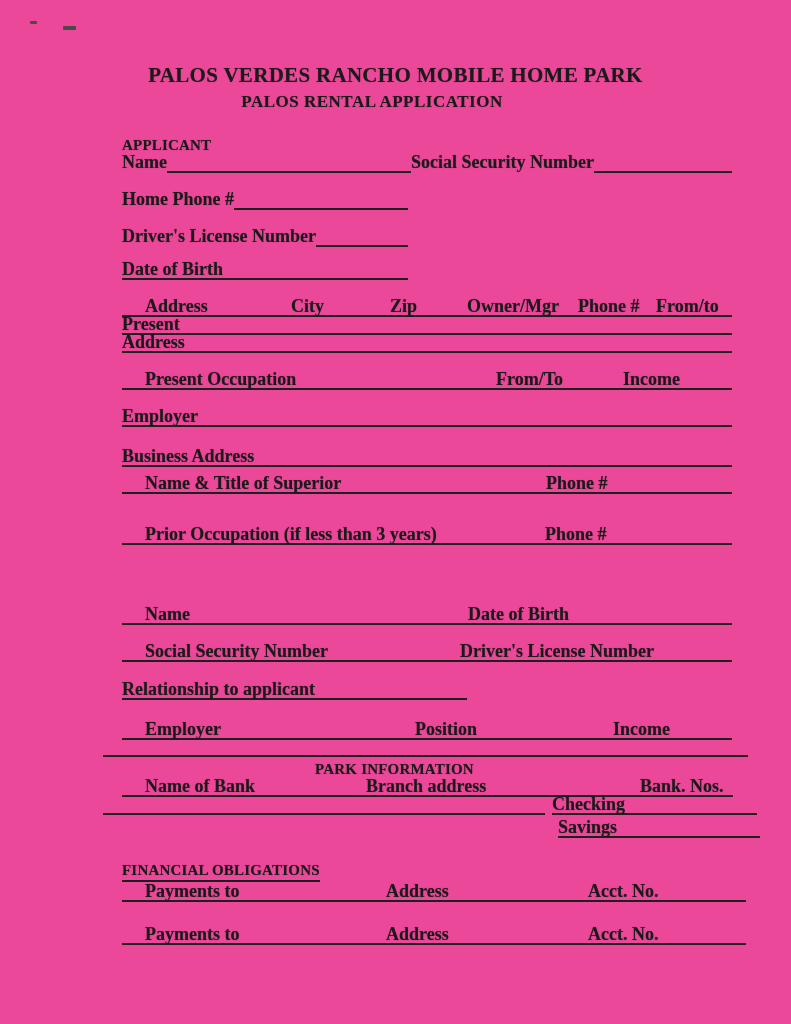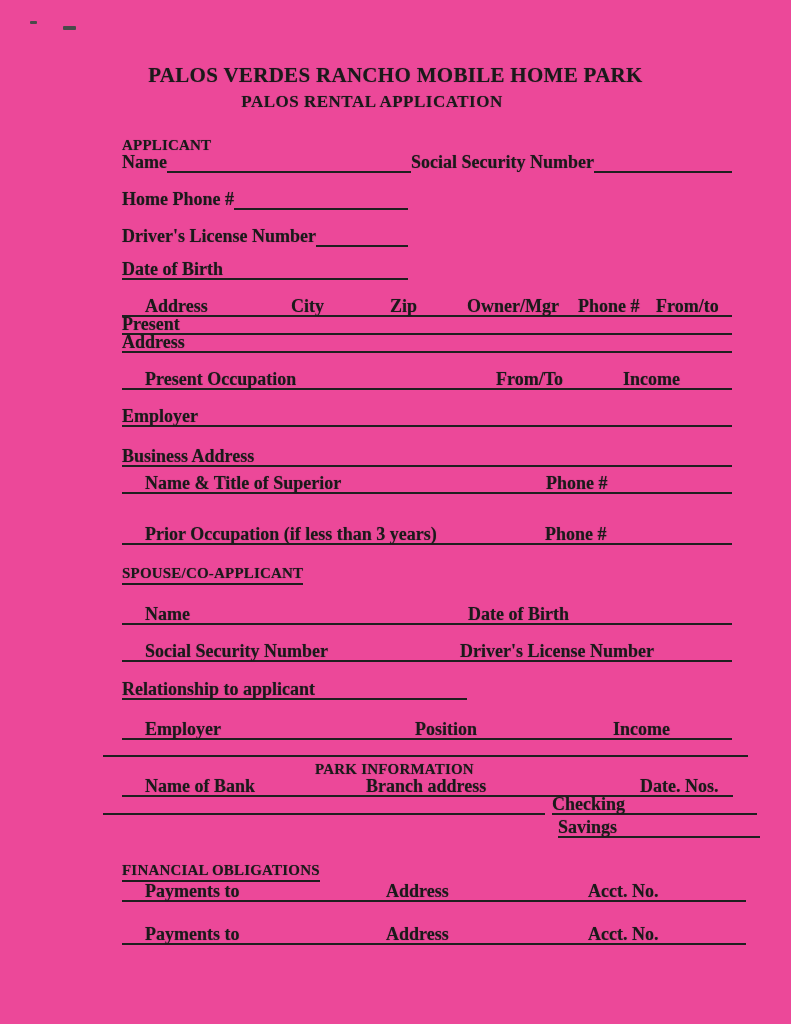--- a/index.html
+++ b/index.html
@@ -102,21 +102,20 @@
   <div class="row cont" style="left:122px;top:474px;width:610px">
     <span class="lbl" style="left:0">Name &amp; Title of Superior</span>
     <span class="lbl" style="left:401px">Phone #</span>
   </div>
 
   <div class="row cont" style="left:122px;top:525px;width:610px">
     <span class="lbl" style="left:0">Prior Occupation (if less than 3 years)</span>
     <span class="lbl" style="left:400px">Phone #</span>
   </div>
 
-  <div class="h hu" style="left:122px;top:565px">SPOUSE/CO-APPLICANT</div>
 
   <div class="row cont" style="left:122px;top:605px;width:610px">
     <span class="lbl" style="left:0">Name</span>
     <span class="lbl" style="left:323px">Date of Birth</span>
   </div>
 
   <div class="row cont" style="left:122px;top:642px;width:610px">
     <span class="lbl" style="left:0">Social Security Number</span>
     <span class="lbl" style="left:315px">Driver's License Number</span>
   </div>
@@ -131,21 +130,21 @@
     <span class="lbl" style="left:270px">Position</span>
     <span class="lbl" style="left:468px">Income</span>
   </div>
 
   <div class="hline" style="left:103px;top:755px;width:645px"></div>
   <div class="h" style="left:315px;top:761px">PARK INFORMATION</div>
 
   <div class="row cont" style="left:122px;top:777px;width:611px">
     <span class="lbl" style="left:0">Name of Bank</span>
     <span class="lbl" style="left:221px">Branch address</span>
-    <span class="lbl" style="left:495px">Date. Nos.</span>
+    <span class="lbl" style="left:495px">Bank. Nos.</span>
   </div>
 
   <div class="hline" style="left:103px;top:813px;width:442px"></div>
   <div class="row" style="left:552px;top:795px;width:205px">
     <span class="lbl u">Checking</span>
     <span class="fill"></span>
   </div>
   <div class="row" style="left:558px;top:818px;width:202px">
     <span class="lbl u">Savings</span>
     <span class="fill"></span>

